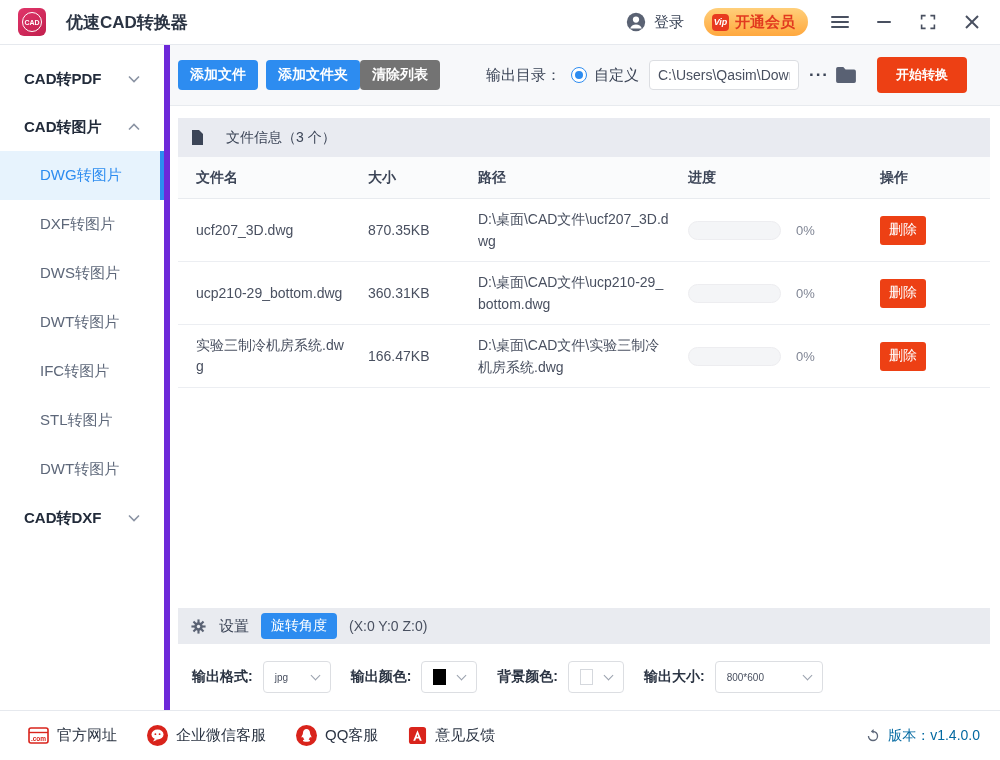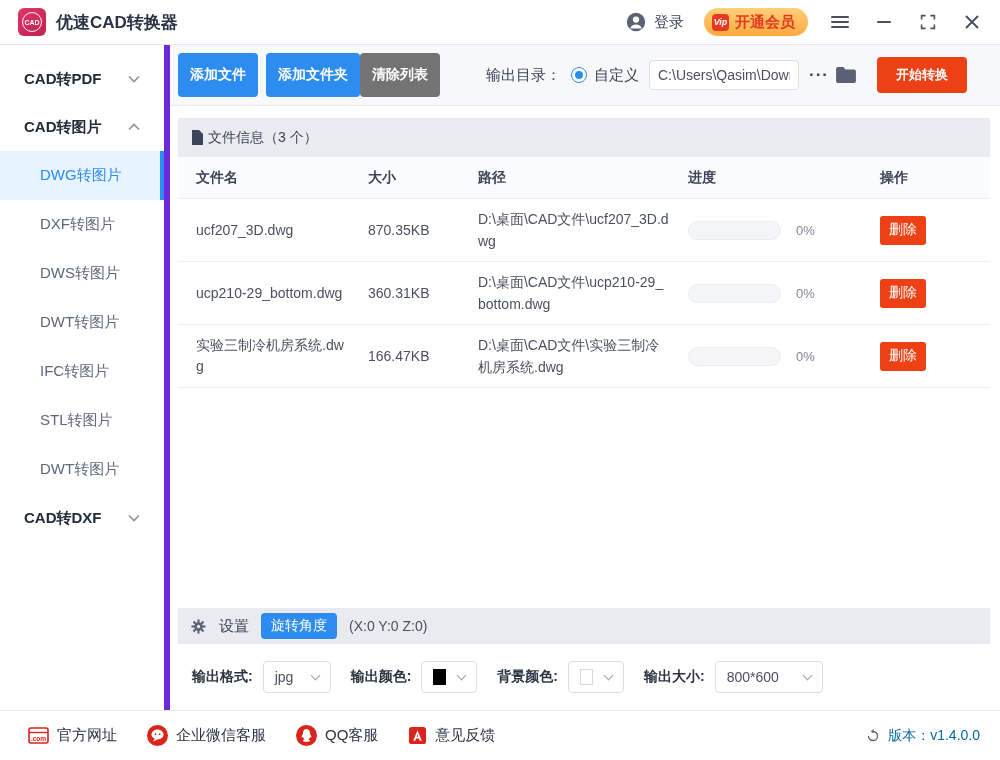--- a/index.html
+++ b/index.html
@@ -2,21 +2,21 @@
 <html><head>
 <meta charset="utf-8">
 <style>
   * { margin:0; padding:0; box-sizing:border-box; }
   html,body { width:1000px; height:760px; overflow:hidden; }
   body { font-family:"Liberation Sans","DejaVu Sans",sans-serif; background:#fff; color:#333; font-size:14px; }
 
   
   .titlebar { height:45px; display:flex; align-items:center; justify-content:space-between;
               padding:0 16px 0 18px; border-bottom:1px solid #e6e9ee; background:#fff; }
-  .tb-left { display:flex; align-items:center; }
+  .tb-left { display:flex; align-items:center;gap:10px; }
   .logo { width:28px; height:28px; border-radius:6px; background:linear-gradient(145deg,#e0356a,#c2204e);
           display:flex; align-items:center; justify-content:center; }
   .logo-ring { width:20px; height:20px; border:1.5px solid #fff; border-radius:50%;
                color:#fff; font-size:7px; font-weight:bold; display:flex; align-items:center; justify-content:center; }
   .app-title { margin-left:10px; font-size:17px; font-weight:bold; color:#2b3443; }
   .tb-right { display:flex; align-items:center; gap:20px; }
   .login { display:flex; align-items:center; gap:7px; font-size:15px; color:#394356; cursor:pointer; }
   .vip-pill { height:28px; border-radius:14px; background:linear-gradient(180deg,#ffcf7a,#ffa83e);
               display:flex; align-items:center; gap:6px; padding:0 13px 0 8px;
               color:#e23a1f; font-size:15px; font-weight:bold; cursor:pointer; }
@@ -32,40 +32,40 @@
   .side-item { height:49px; display:flex; align-items:center; padding-left:40px;
                font-size:15px; color:#5d6779; cursor:pointer; }
   .side-item.active { background:#e7f3fd; color:#2d8cf0; border-right:4px solid #2d8cf0; }
 
   .main { flex:1; display:flex; flex-direction:column; background:#fff; min-width:0; }
 
   
   .toolbar { height:61px; flex:0 0 61px; display:flex; align-items:center;
              padding:0 10px 0 8px; border-bottom:1px solid #e8ebef; background:#f7f8fa; }
   .btn { border:none; border-radius:4px; color:#fff; font-size:14px; font-weight:bold;
-         height:44px; padding:0 12px; cursor:pointer; font-family:inherit; }
+         height:30px; padding:0 12px; cursor:pointer; font-family:inherit; }
   .btn-blue { background:#2d8cf0; }
   .btn-orange { background:#737373; }
   .btn-start { background:#ed4014; height:36px; padding:0 19px; font-size:13px; margin-left:20px; }
   .toolbar .gap { width:8px; }
   .outdir-label { margin-left:46px; font-size:15px; color:#3c4557; }
   .radio-wrap { display:flex; align-items:center; gap:7px; margin-left:10px; cursor:pointer; }
   .radio { width:16px; height:16px; border-radius:50%; border:1.5px solid #2d8cf0; background:#fff;
            display:flex; align-items:center; justify-content:center; }
   .radio .dot { width:8px; height:8px; border-radius:50%; background:#2d8cf0; }
   .radio-label { font-size:15px; color:#3c4557; }
   .path-input { width:150px; height:30px; border:1px solid #dcdee2; border-radius:4px; margin-left:10px;
                 padding:0 8px; font-size:14px; color:#495060; font-family:inherit; background:#fff; }
   .more-btn { margin:0 6px 0 10px; color:#3c4557; font-size:17px; font-weight:bold; letter-spacing:1px;
               background:none; border:none; cursor:pointer; }
   .folder-btn { background:none; border:none; cursor:pointer; display:flex; align-items:center; }
 
   
   .fileinfo { margin:12px 10px 0 8px; height:39px; flex:0 0 auto; background:#e9ebf1;
-              display:flex; align-items:center; gap:4px; padding-left:13px; font-size:14px; color:#3c4557; }
+              display:flex; align-items:center; gap:22px; padding-left:13px; font-size:14px; color:#3c4557; }
   .table { margin:0 10px 0 8px; }
   .t-head, .t-row { display:grid; grid-template-columns:172px 110px 210px 192px 1fr;
                     padding-left:18px; align-items:center; }
   .t-head { height:42px; font-weight:bold; font-size:14px; color:#3c4557;
             background:#fafbfc; border-bottom:1px solid #e8ebef; }
   .t-row { padding-top:9px; padding-bottom:9px; border-bottom:1px solid #eceef2;
            font-size:14px; color:#495060; min-height:48px; }
   .cell-name { padding-right:20px; word-break:break-all; line-height:21px; }
   .cell-path { padding-right:18px; word-break:break-all; line-height:22px; }
   .cell-progress { display:flex; align-items:center; gap:15px; }
@@ -80,21 +80,21 @@
                   display:flex; align-items:center; gap:12px; padding-left:12px; }
   .settings-label { font-size:15px; color:#3c4557; }
   .rotate-btn { height:26px; background:#2d8cf0; color:#fff; border:none; border-radius:4px;
                 padding:0 10px; font-size:14px; cursor:pointer; font-family:inherit; }
   .xyz { color:#495060; font-size:14px; }
 
   .output-row { height:66px; flex:0 0 66px; display:flex; align-items:center; padding-left:22px; background:#fff; }
   .opt-label { font-size:14px; font-weight:bold; color:#2b3443; margin-right:10px; }
   .select { height:32px; border:1px solid #dcdee2; border-radius:4px; background:#fff;
             display:flex; align-items:center; justify-content:space-between; gap:12px;
-            padding:0 11px; color:#495060; font-size:14px; cursor:pointer; margin-right:20px; }
+            padding:0 11px; color:#495060; font-size:10px; cursor:pointer; margin-right:20px; }
   .chev { width:7px; height:7px; border-right:1.5px solid #9aa1ad; border-bottom:1.5px solid #9aa1ad;
           transform:rotate(45deg); margin-top:-3px; flex:0 0 auto; }
   .swatch { width:16px; height:16px; }
   .swatch-black { background:#000; }
   .swatch-white { background:#fff; border:1px solid #d5d8dd; }
 
   
   .footer { height:50px; border-top:1px solid #e6e9ee; display:flex; align-items:center;
             padding:0 20px 0 28px; gap:30px; background:#fff; }
   .flink { display:flex; align-items:center; gap:8px; font-size:15px; color:#2b3443; cursor:pointer; }

